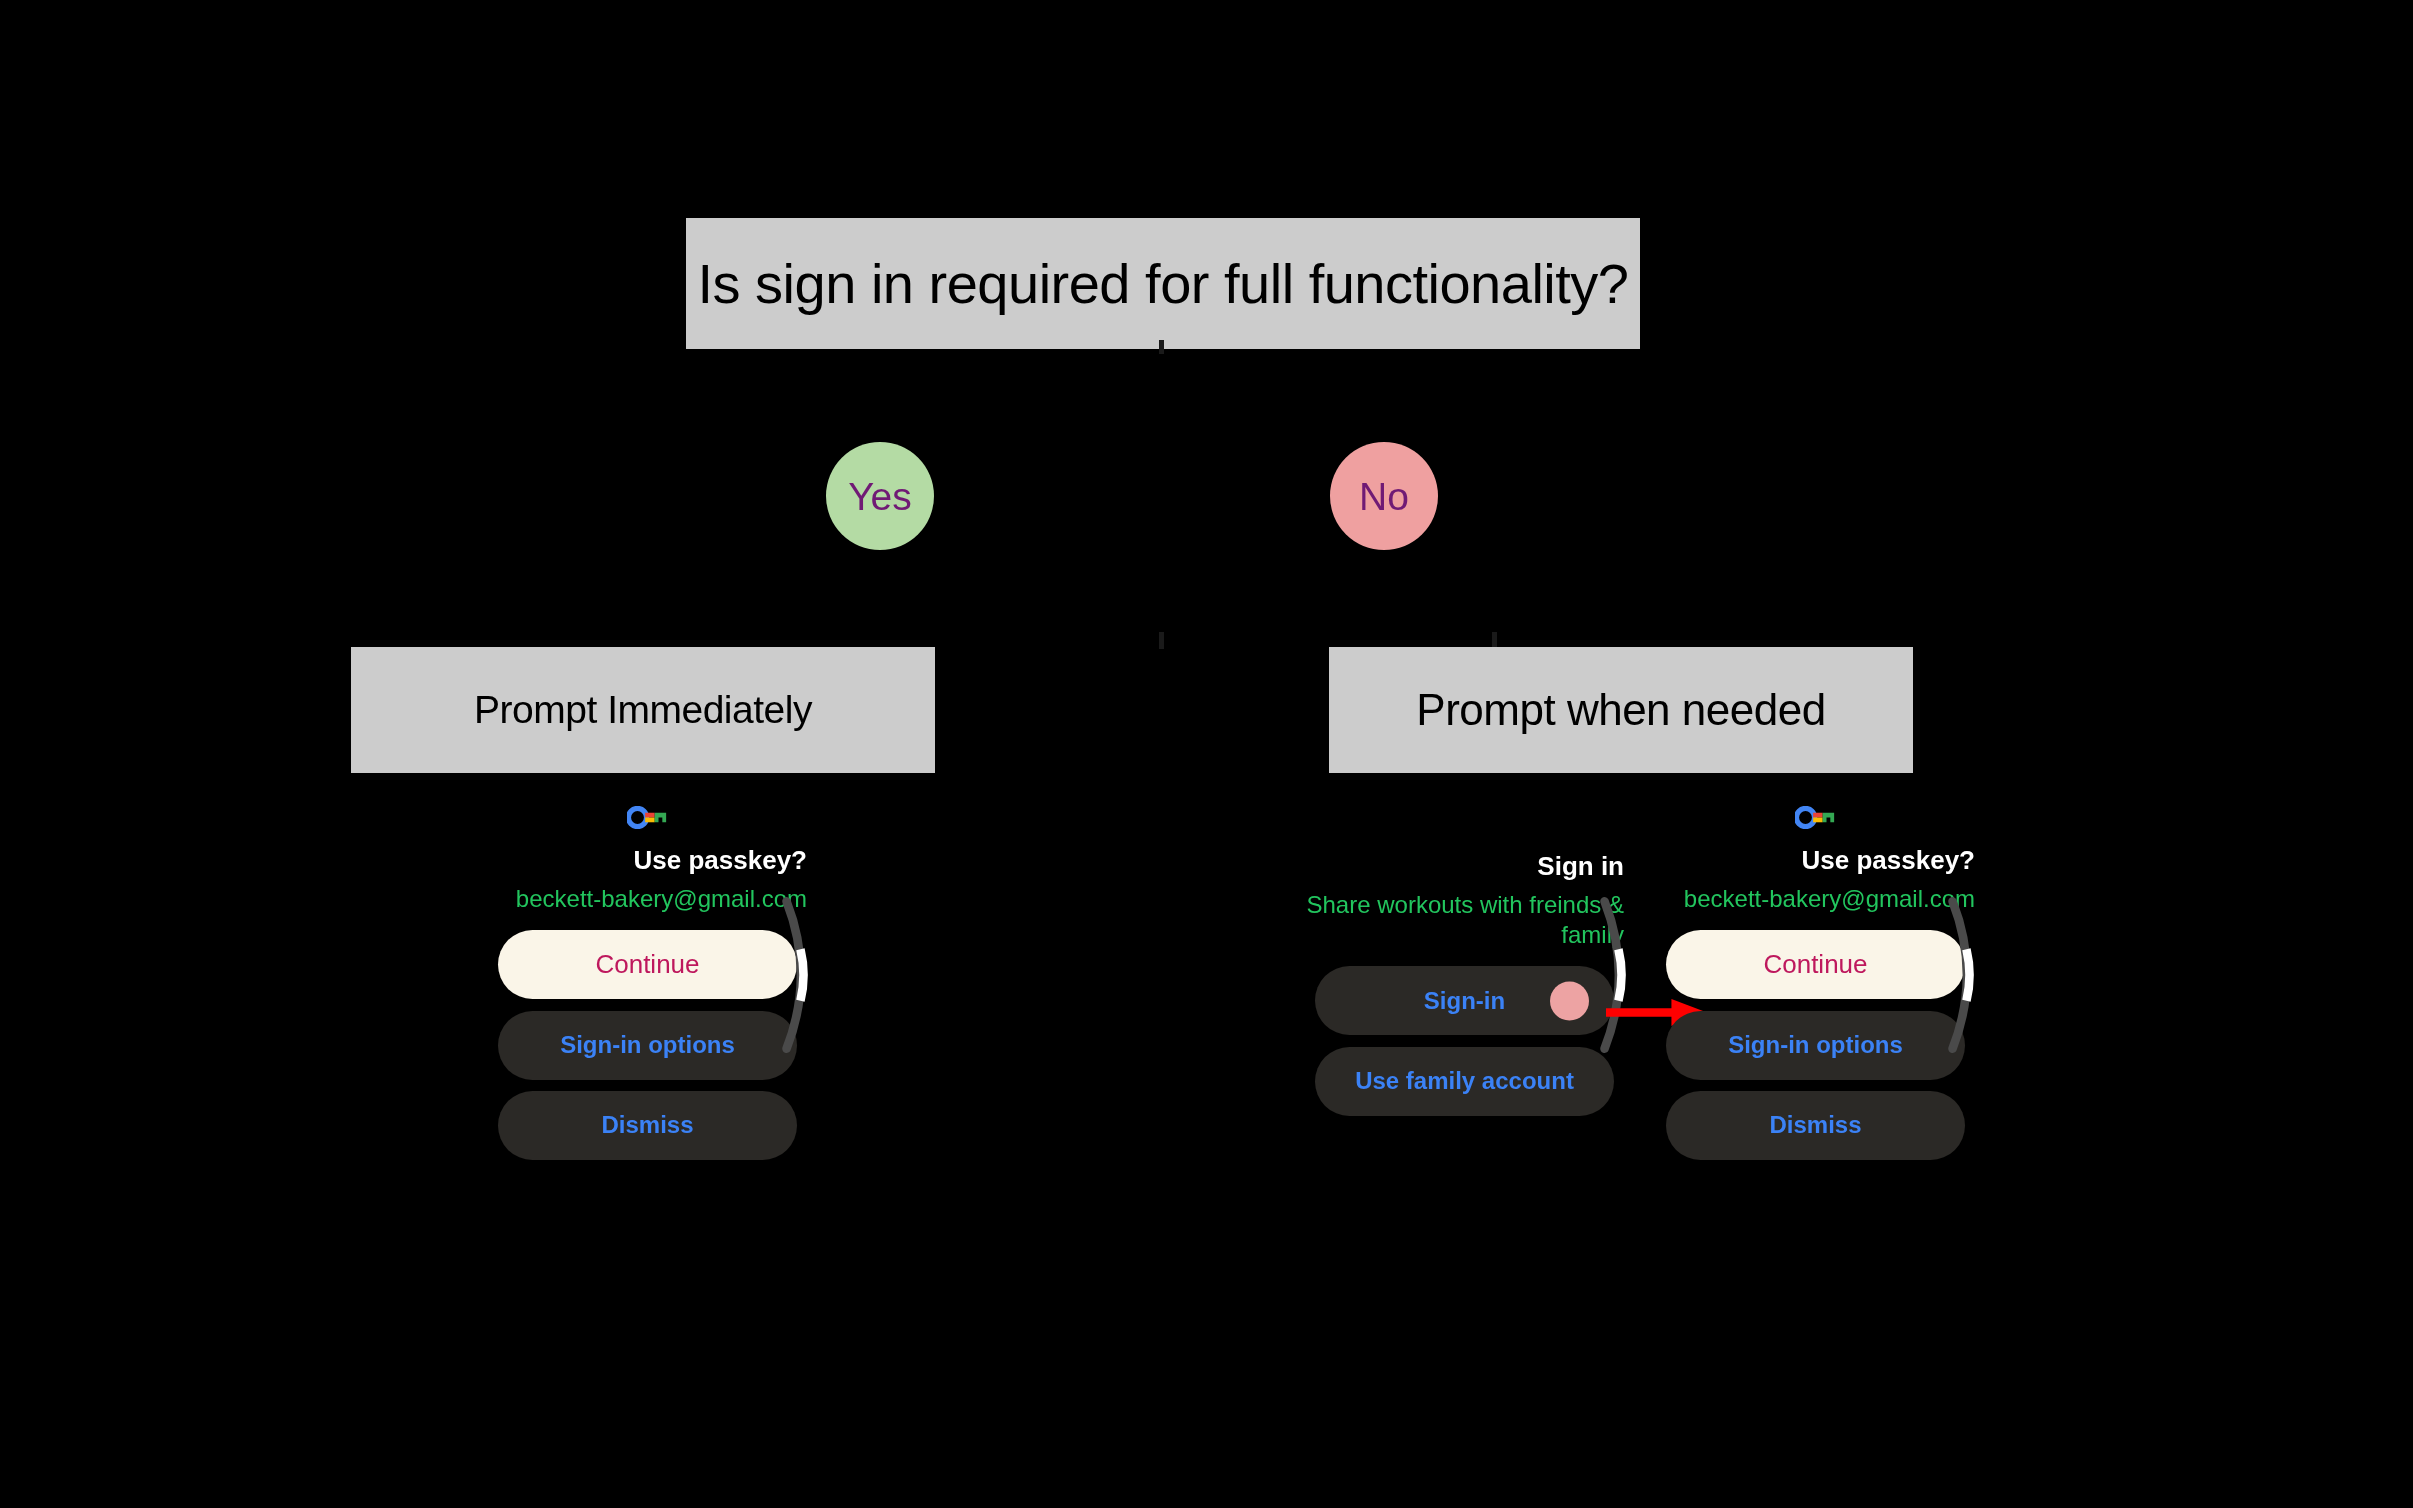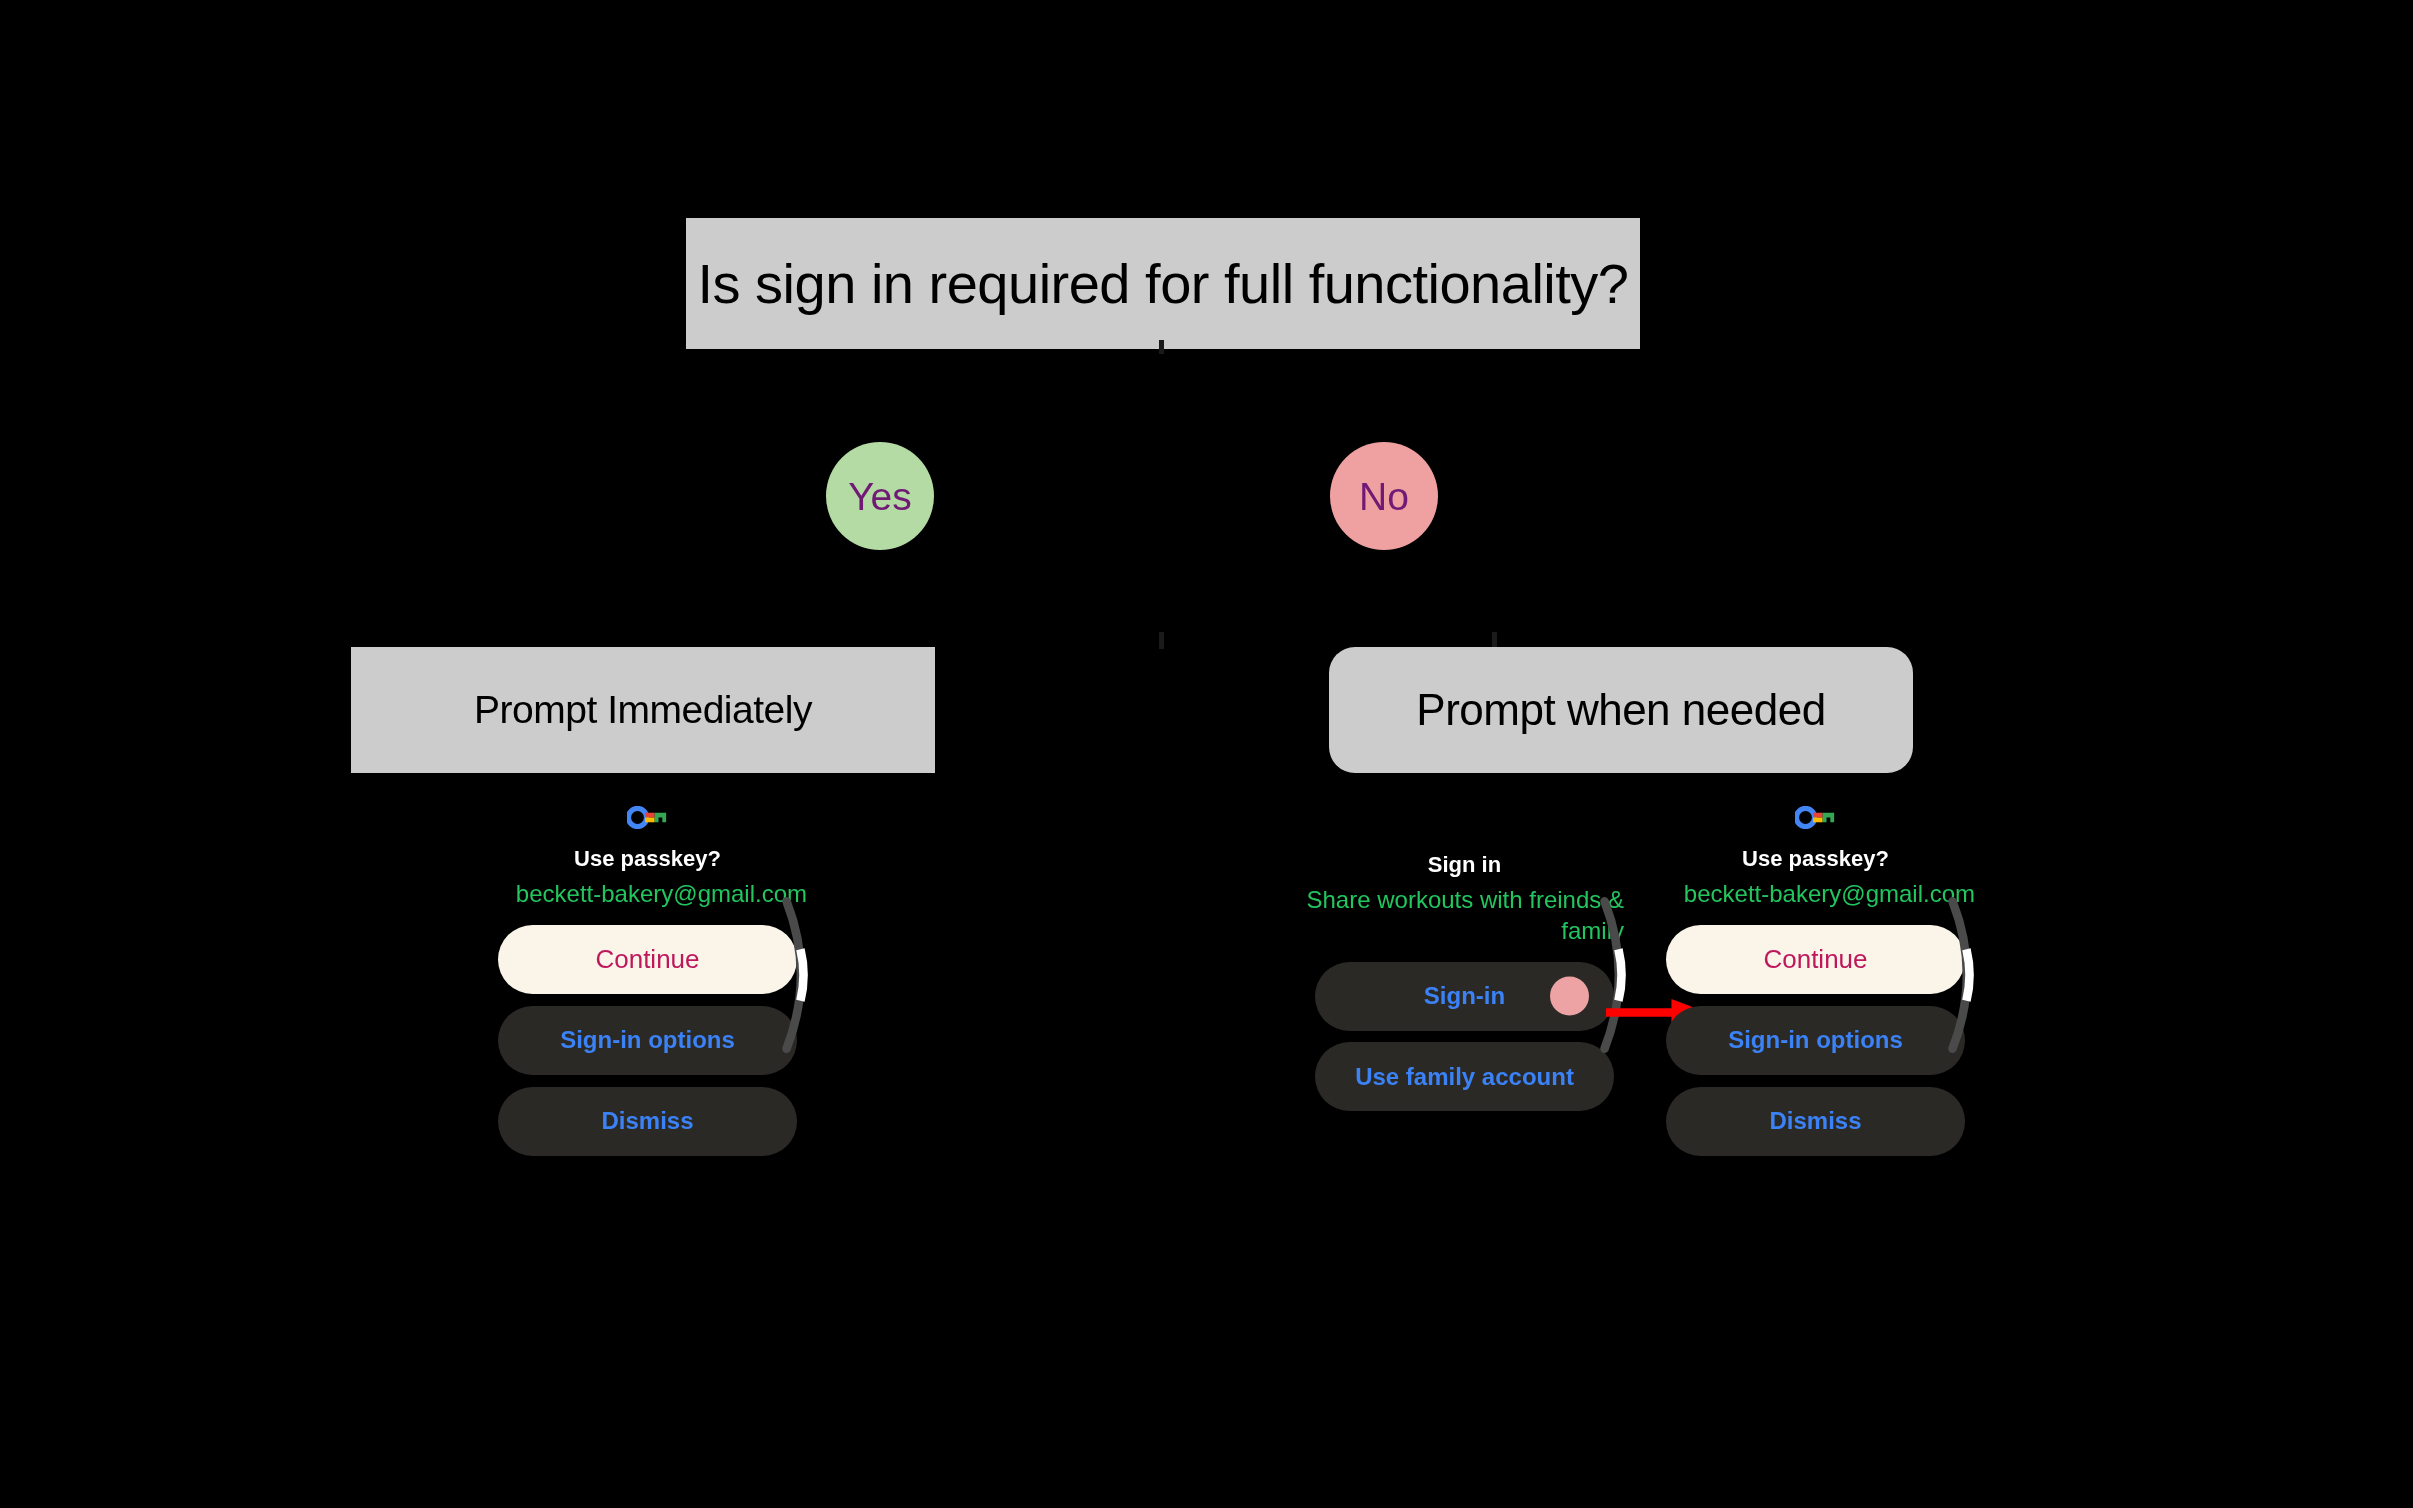--- a/index.html
+++ b/index.html
@@ -47,21 +47,20 @@
     width: 584px;
     height: 126px;
     font-size: 39px;
   }
   #box-prompt-needed {
     left: 1329px;
     top: 647px;
     width: 584px;
     height: 126px;
     font-size: 44px;
-    border-radius: 26px;
   }
 
   
   .decision-circle {
     position: absolute;
     border-radius: 50%;
     display: flex;
     align-items: center;
     justify-content: center;
     color: #701a75;
@@ -116,23 +115,23 @@
   #watch-middle { left: 1305px; top: 806px; }
   #watch-right { left: 1656px; top: 806px; }
 
   .passkey-icon {
     display: block;
     margin: 0 auto 17.4px auto;
   }
 
   .watch-title {
     color: #ffffff;
-    font-size: 22px;
+    font-size: 26px;
     font-weight: bold;
-    text-align: center;
+    text-align: right;
     line-height: 1.15;
     letter-spacing: 0px;
   }
   .watch-subtitle {
     color: #22c55e;
     font-size: 24px;
     font-weight: 400;
     text-align: right;
     line-height: 1.28;
     margin-top: 7.7px;

